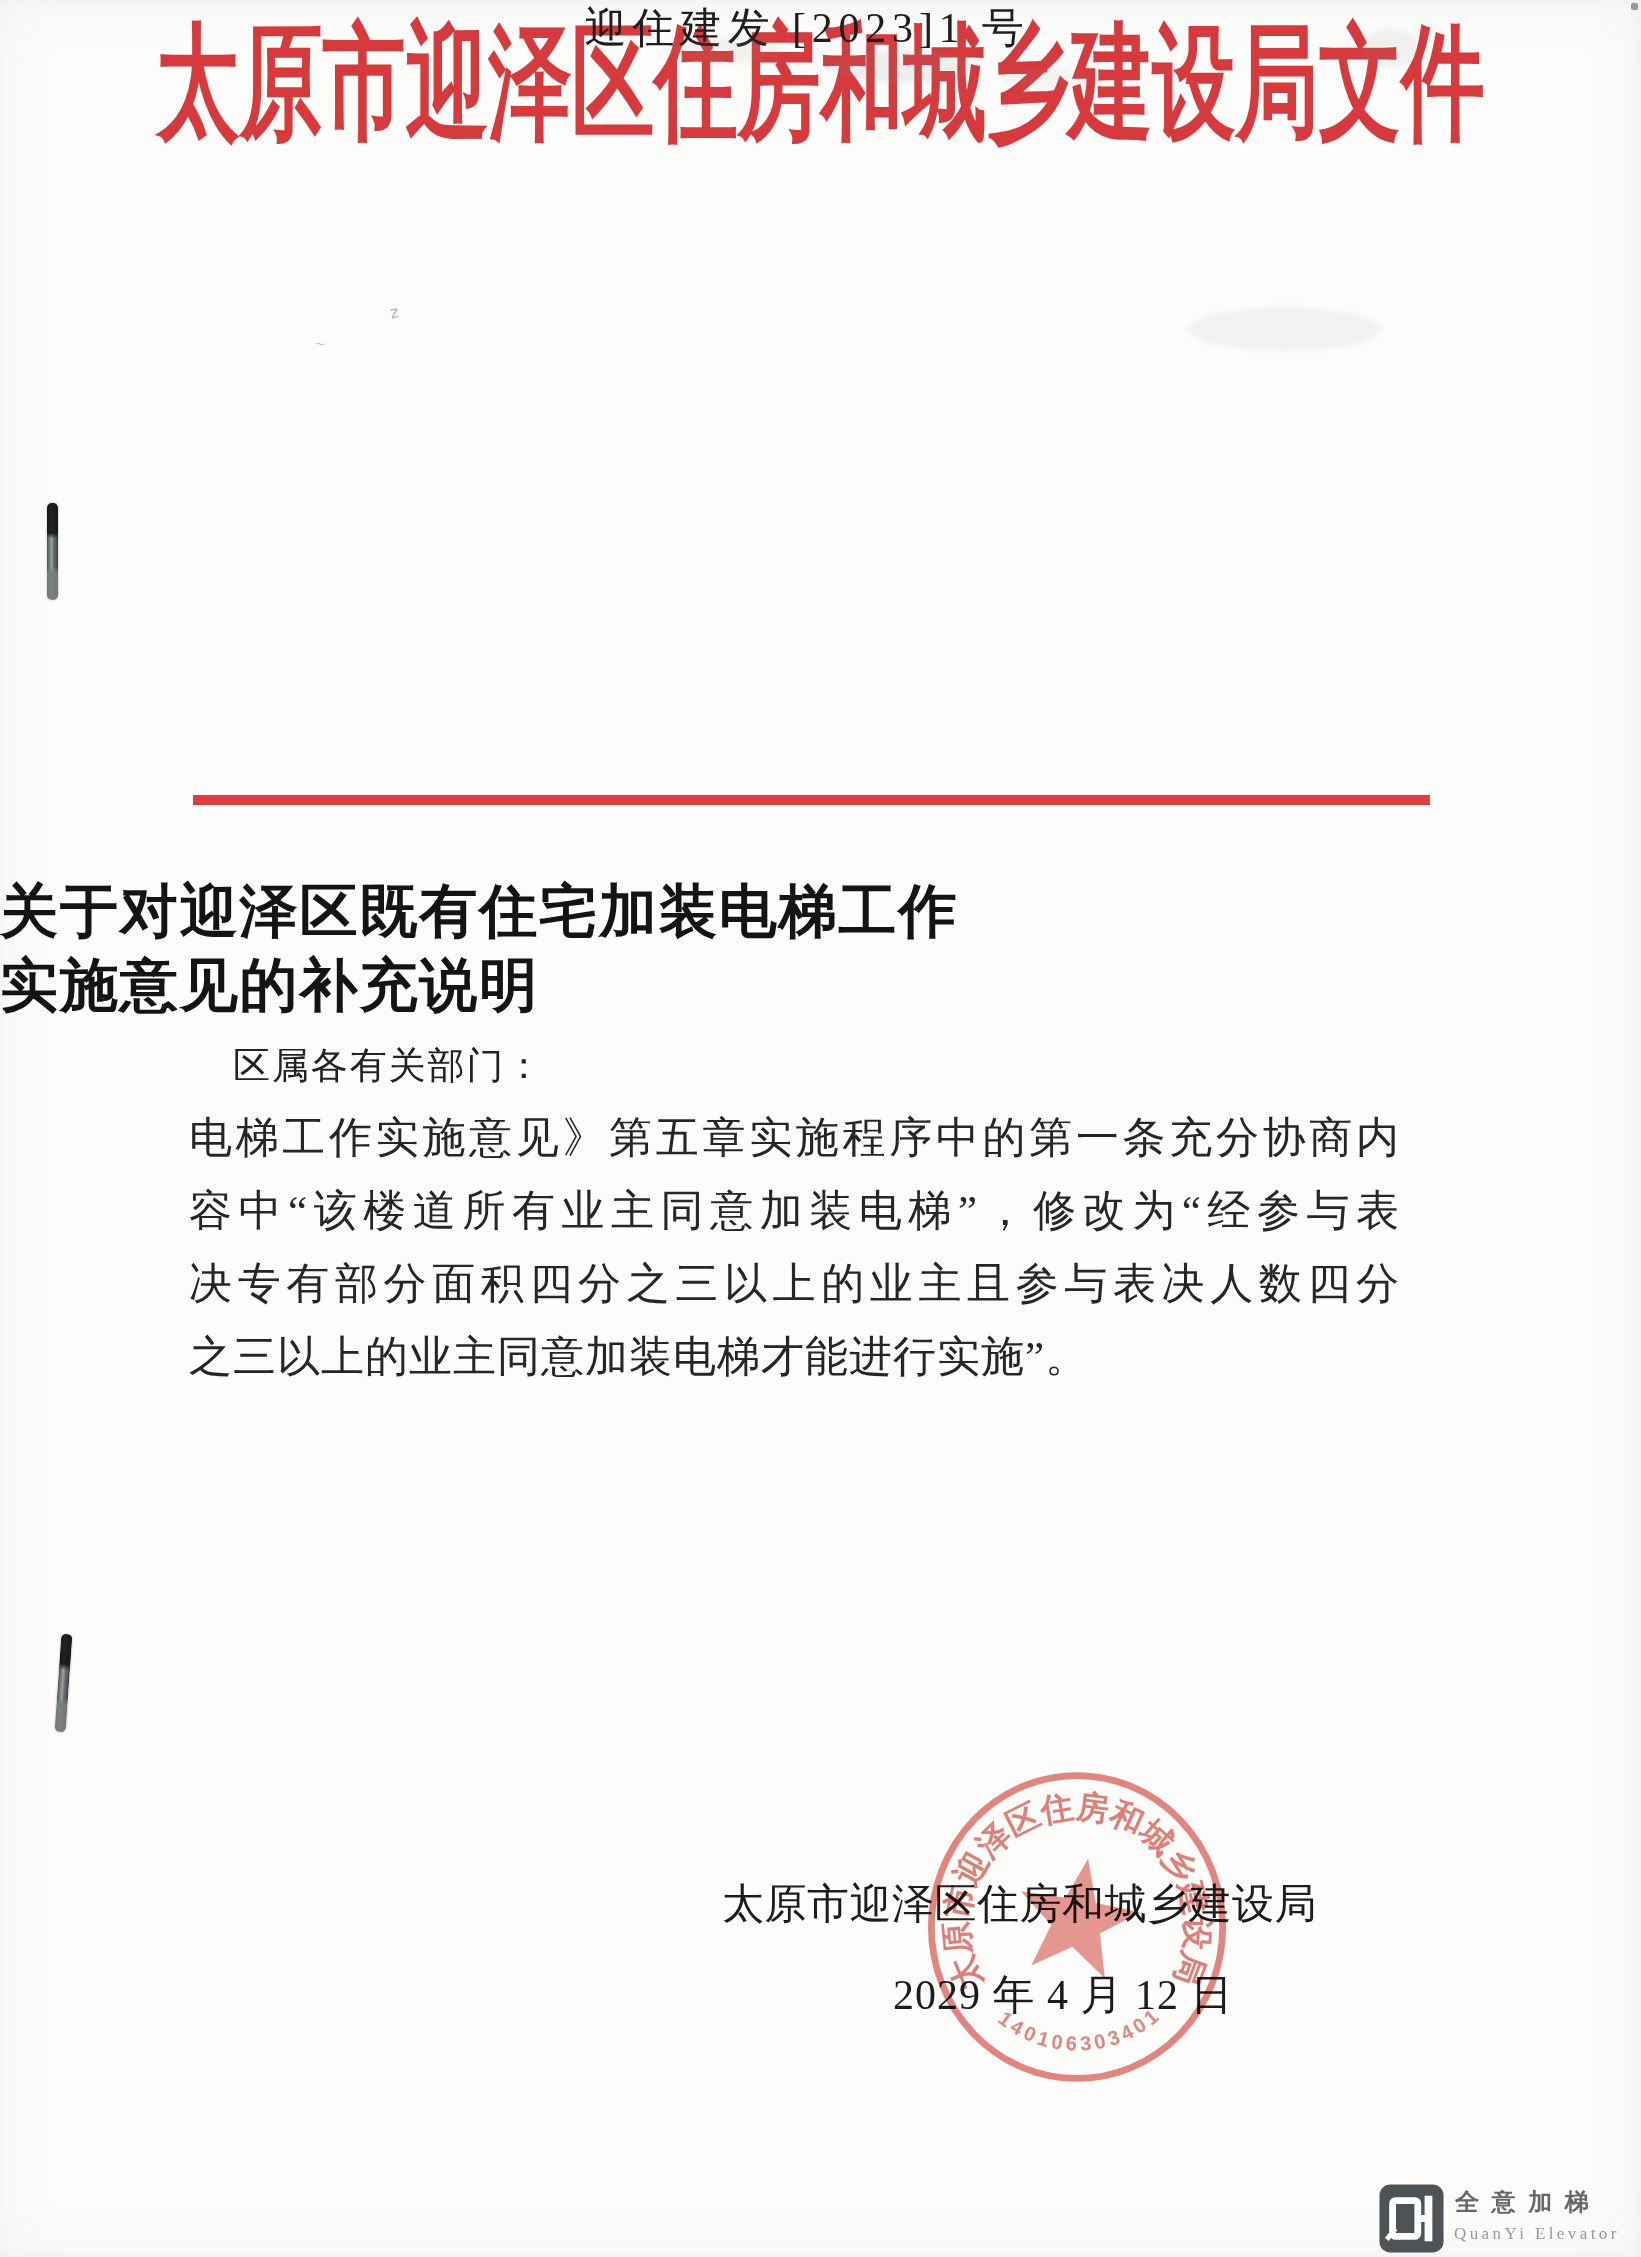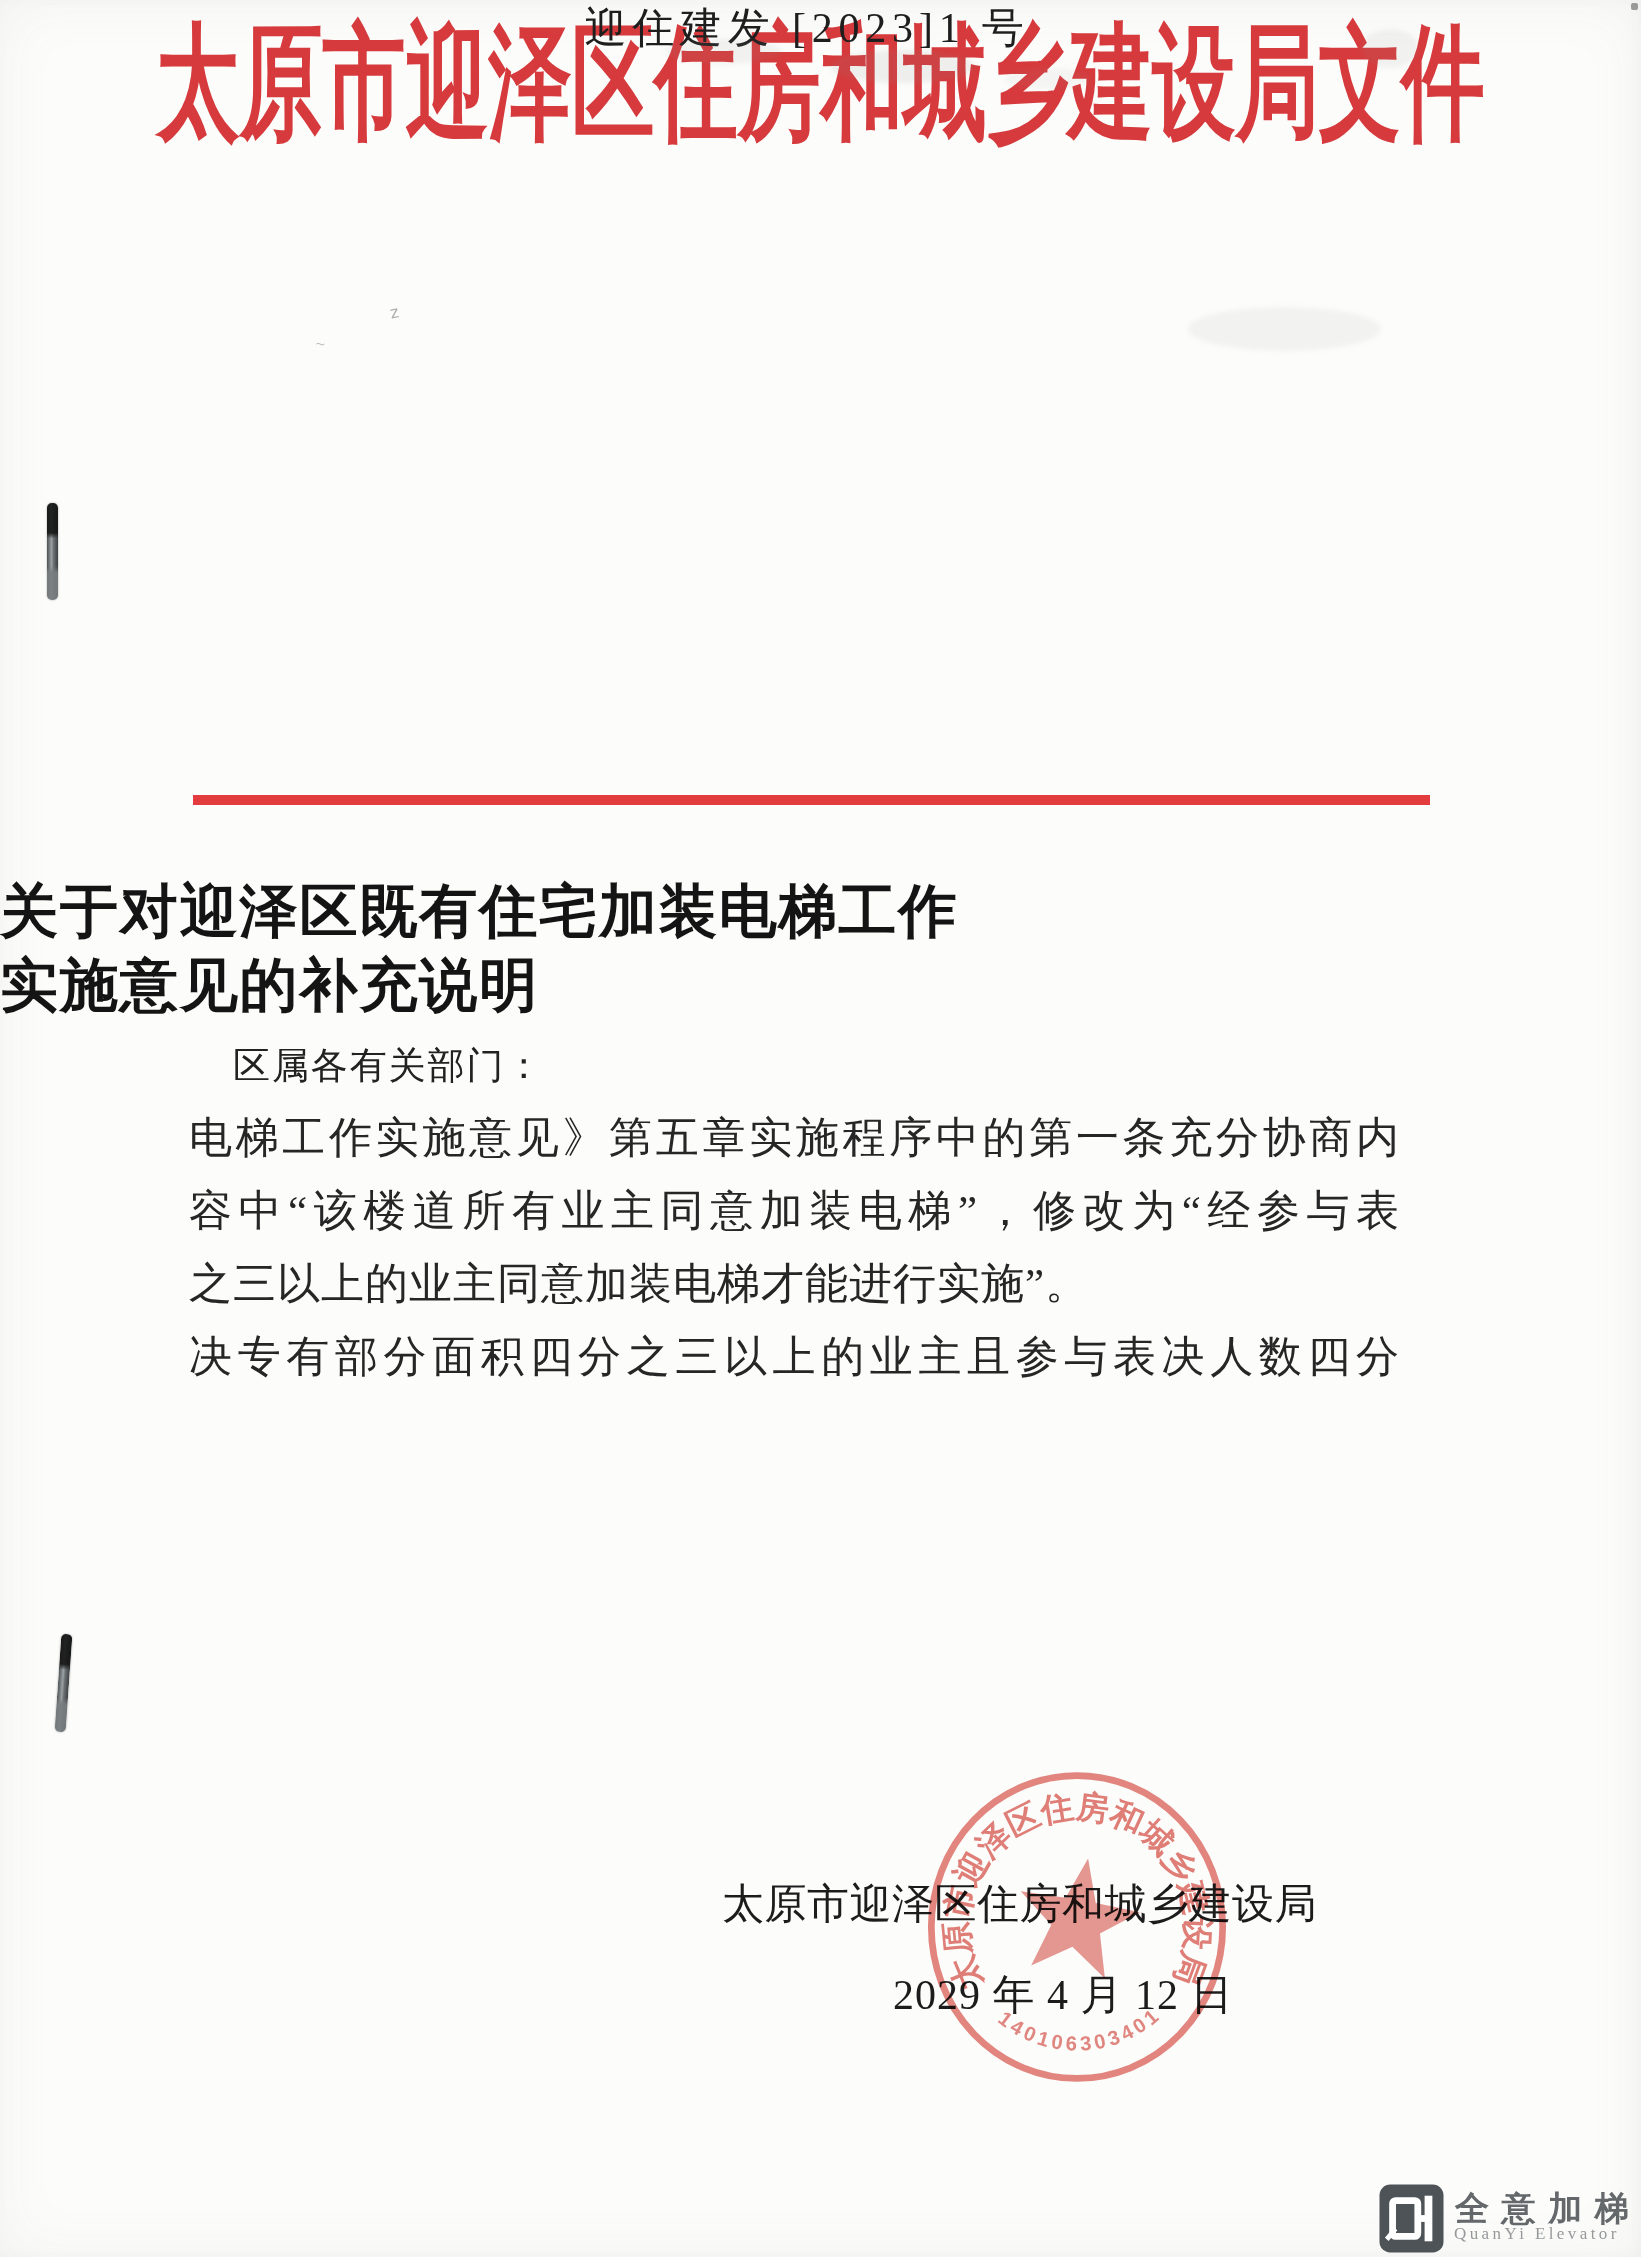--- a/index.html
+++ b/index.html
@@ -79,21 +79,21 @@
     left:913px;top:1761px;width:328px;height:332px;
     mix-blend-mode:multiply;
     opacity:0.88;
   }
 
   
   .logo-square{left:1379px;top:2184px;width:65px;height:69px;}
   .logo-name{
     left:1455px;top:2186px;
     font-family:"Liberation Sans","DejaVu Sans",sans-serif;
-    font-size:34px;font-weight:bold;color:#64686b;
+    font-size:24px;font-weight:bold;color:#64686b;
     letter-spacing:12.6px;white-space:nowrap;
   }
   .logo-sub{
     left:1454px;top:2224px;
     font-size:17px;color:#96989a;
     letter-spacing:3.4px;white-space:nowrap;
     font-family:"Liberation Serif","DejaVu Serif",serif;
   }
 
   
@@ -134,22 +134,22 @@
   <div class="abs doc-title">
     <div>关于对迎泽区既有住宅加装电梯工作</div>
     <div>实施意见的补充说明</div>
   </div>
 
   <div class="abs salutation">区属各有关部门：</div>
 
   <div class="abs body-text">
     <div class="line">电梯工作实施意见》第五章实施程序中的第一条充分协商内</div>
     <div class="line">容中“该楼道所有业主同意加装电梯”，修改为“经参与表</div>
+    <div class="line">决专有部分面积四分之三以上的业主且参与表决人数四分</div>
     <div class="line last">之三以上的业主同意加装电梯才能进行实施”。</div>
-    <div class="line">决专有部分面积四分之三以上的业主且参与表决人数四分</div>
   </div>
 
   <div class="abs signature">太原市迎泽区住房和城乡建设局</div>
   <div class="abs date">2029 年 4 月 12 日</div>
 
   <svg class="abs seal" viewBox="-170 -172 340 344" xmlns="http://www.w3.org/2000/svg">
     <defs>
       <path id="sealTopArc" d="M -97,58 A 113,113 0 1 1 97,58" fill="none"></path>
       <path id="sealBottomArc" d="M -86,95 A 128,128 0 0 0 86,95" fill="none"></path>
     </defs>

